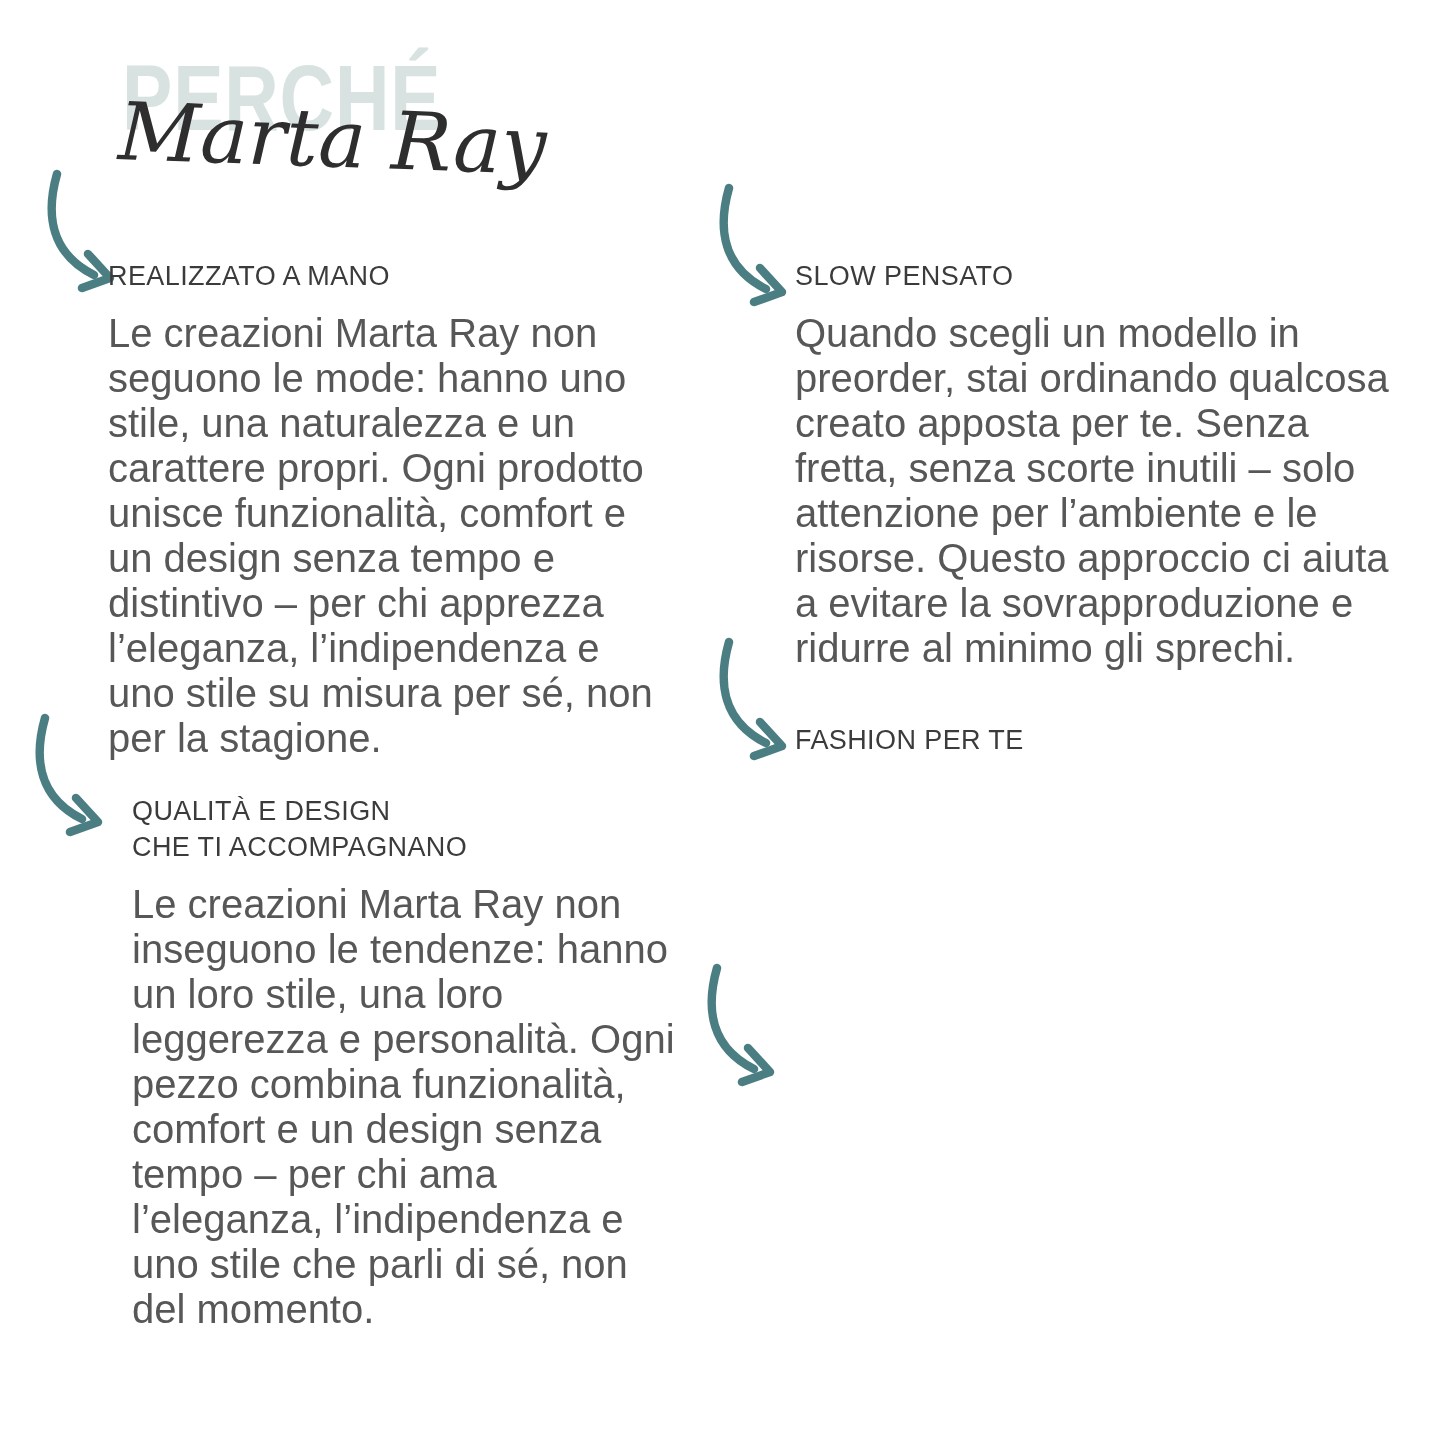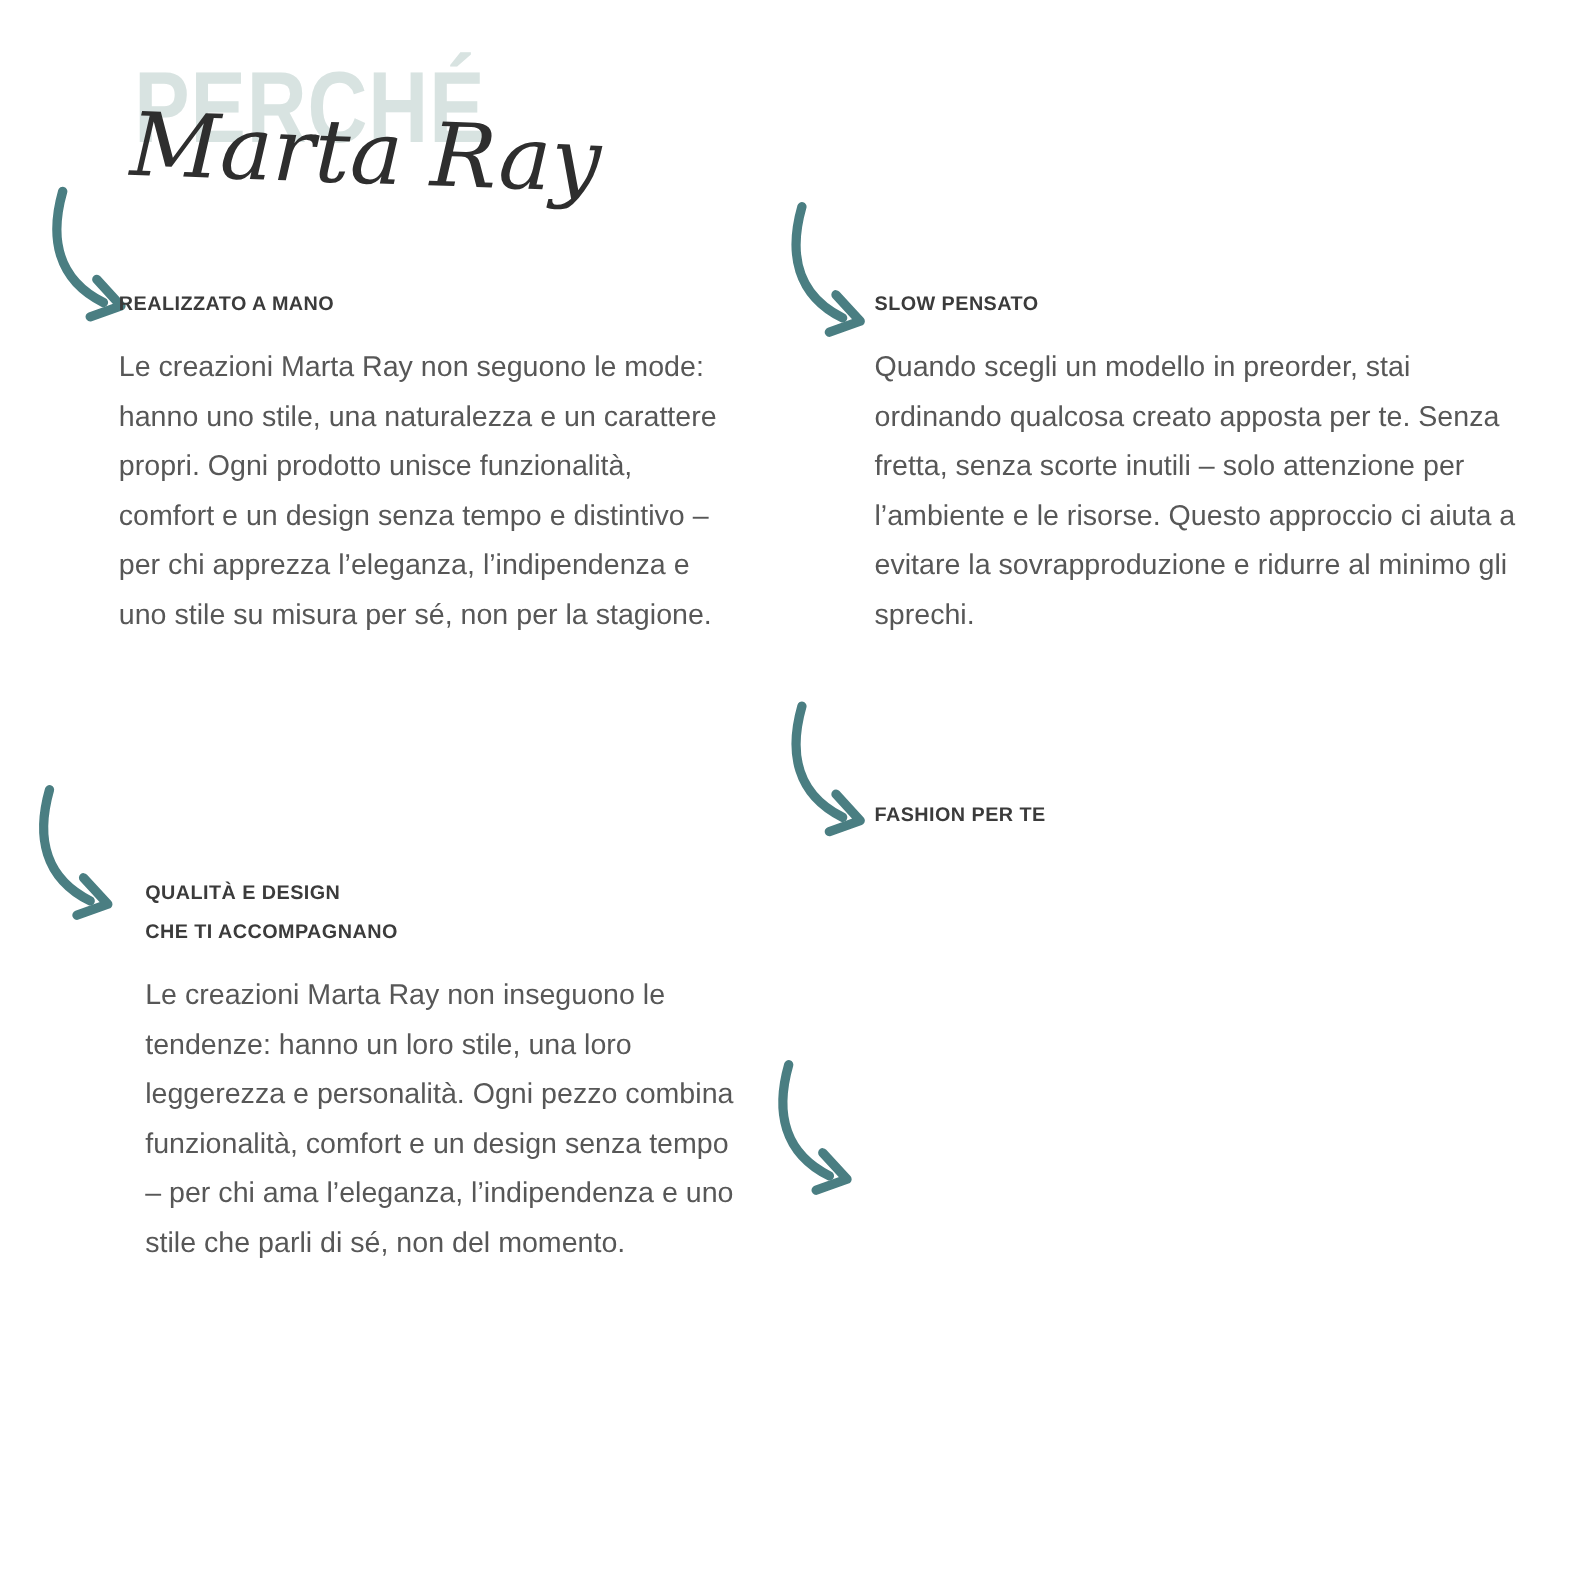--- a/index.html
+++ b/index.html
@@ -42,28 +42,28 @@
   .arrow path{fill:none;stroke:var(--accent);stroke-width:8.5;stroke-linecap:round;stroke-linejoin:round;}
   .a1{left:38px;top:168px;}
   .a2{left:26px;top:712px;}
   .a3{left:710px;top:182px;}
   .a4{left:710px;top:636px;}
   .a5{left:698px;top:962px;}
   
   .sec{position:absolute;}
   .sec h2{
     font-family:"Liberation Sans", sans-serif;
-    font-size:18px;line-height:36px;font-weight:700;
+    font-size:27px;line-height:36px;font-weight:400;
     letter-spacing:0.4px;color:var(--heading);
   }
   .sec h2 span{display:block;}
   .sec p{
     margin-top:17px;
     font-family:"Liberation Sans", sans-serif;
-    font-size:26px;line-height:45px;font-weight:400;
+    font-size:40px;line-height:45px;font-weight:400;
     color:var(--body);
     white-space:pre-wrap;
   }
   .s1{left:108px;top:258px;width:552px;}
   .s2{left:108px;top:793px;width:552px;margin-left:24px;}
   .s3{left:795px;top:258px;width:600px;}
   .s4{left:795px;top:722px;width:575px;}
   .s5{left:795px;top:1038px;width:640px;}
 </style>
 </head>

